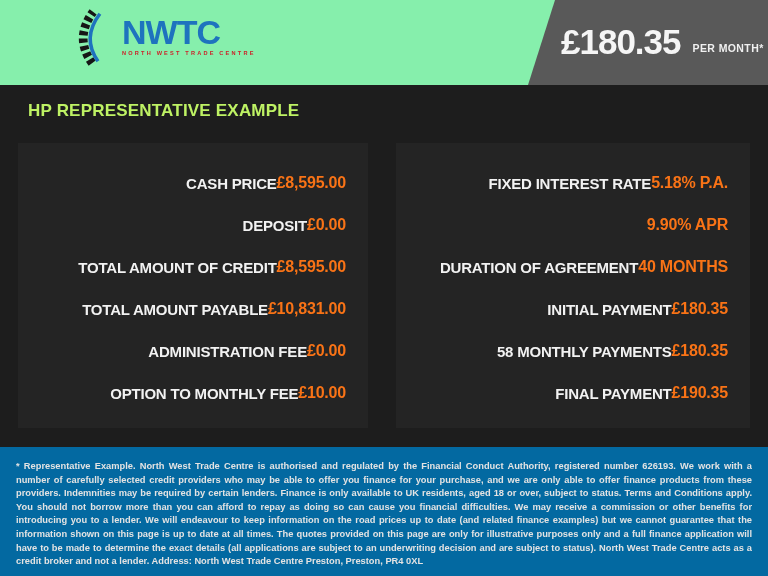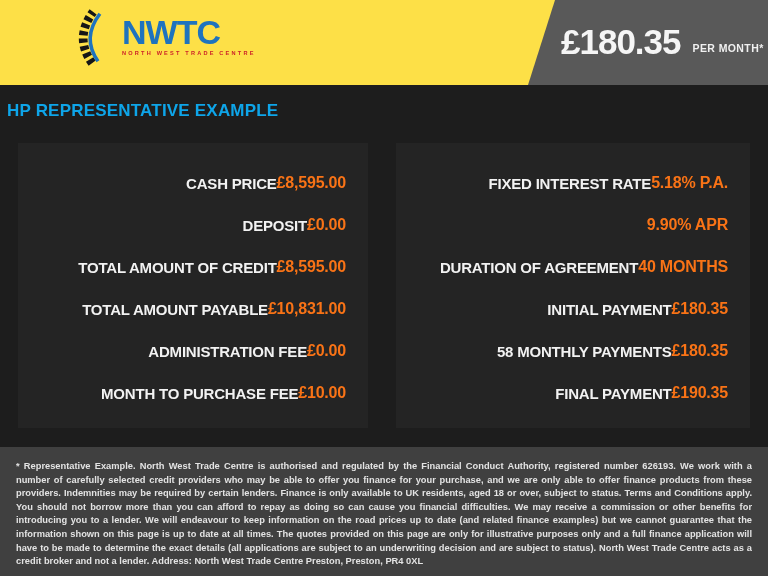--- a/index.html
+++ b/index.html
@@ -2,21 +2,21 @@
 <html><head>
 <meta charset="utf-8">
 <style>
   html,body{margin:0;padding:0;background:#000;}
   .page{
     position:relative;width:768px;height:576px;overflow:hidden;
     background:#1d1d1d;
     font-family:"Liberation Sans",sans-serif;
   }
   
-  .topbar{position:absolute;left:0;top:0;width:768px;height:85px;background:#fde047;}
+  .topbar{position:absolute;left:0;top:0;width:768px;height:85px;background:#86efac;}
   .logo{position:absolute;left:66px;top:7px;display:flex;align-items:flex-start;cursor:pointer;}
   .logo svg{display:block;margin-right:-6px;}
   .brand-col{display:flex;flex-direction:column;margin-top:10px;}
   .brand{
     color:#1e73be;font-size:34px;font-weight:900;letter-spacing:-1px;line-height:30px;
   }
   .tagline{
     color:#cc2229;font-size:5.6px;font-weight:bold;letter-spacing:2.2px;margin-top:3px;white-space:nowrap;
   }
   .price-shape{
@@ -29,43 +29,43 @@
   .price-amount{
     color:#f5f5f5;font-size:35px;font-weight:bold;letter-spacing:-1px;line-height:1;
     padding-bottom:26px;
   }
   .price-period{
     color:#f0f0f0;font-size:10.5px;font-weight:bold;letter-spacing:0.4px;
     margin-left:12px;padding-bottom:31px;text-align:right;
   }
   
   .page-title{
-    position:absolute;left:7px;top:101px;
-    color:#0ea5e9;font-size:17px;font-weight:bold;letter-spacing:0.2px;
+    position:absolute;left:28px;top:101px;
+    color:#bef264;font-size:17px;font-weight:bold;letter-spacing:0.2px;
   }
   
   .panel{
     position:absolute;top:143px;height:285px;background:#242424;
     box-sizing:border-box;padding:19px 22px 0 22px;
     display:flex;flex-direction:column;
   }
   .panel-left{left:18px;width:350px;}
   .panel-right{left:396px;width:354px;}
   .frow{
     height:42px;display:flex;align-items:center;justify-content:flex-end;
   }
   .flabel{
     color:#f2f2f2;font-size:15px;font-weight:bold;letter-spacing:-0.2px;white-space:nowrap;
   }
   .fvalue{
     color:#f97316;font-size:16px;font-weight:bold;letter-spacing:-0.2px;white-space:nowrap;
   }
   
   .footer{
-    position:absolute;left:0;top:447px;width:768px;height:129px;background:#404040;
+    position:absolute;left:0;top:447px;width:768px;height:129px;background:#0369a1;
     box-sizing:border-box;padding:13px 16px 0 16px;
   }
   .disclaimer{
     color:#e3e3e3;font-size:9.3px;font-weight:bold;line-height:13.6px;
     text-align:justify;letter-spacing:0px;
   }
 </style>
 </head>
 <body>
 
@@ -107,21 +107,21 @@
     </div>
     <div class="frow">
       <span class="flabel">TOTAL AMOUNT PAYABLE</span>
       <span class="fvalue">£10,831.00</span>
     </div>
     <div class="frow">
       <span class="flabel">ADMINISTRATION FEE</span>
       <span class="fvalue">£0.00</span>
     </div>
     <div class="frow">
-      <span class="flabel">MONTH TO PURCHASE FEE</span>
+      <span class="flabel">OPTION TO MONTHLY FEE</span>
       <span class="fvalue">£10.00</span>
     </div>
   </div>
 
   <div class="panel panel-right">
     <div class="frow">
       <span class="flabel">FIXED INTEREST RATE</span>
       <span class="fvalue">5.18% P.A.</span>
     </div>
     <div class="frow">

